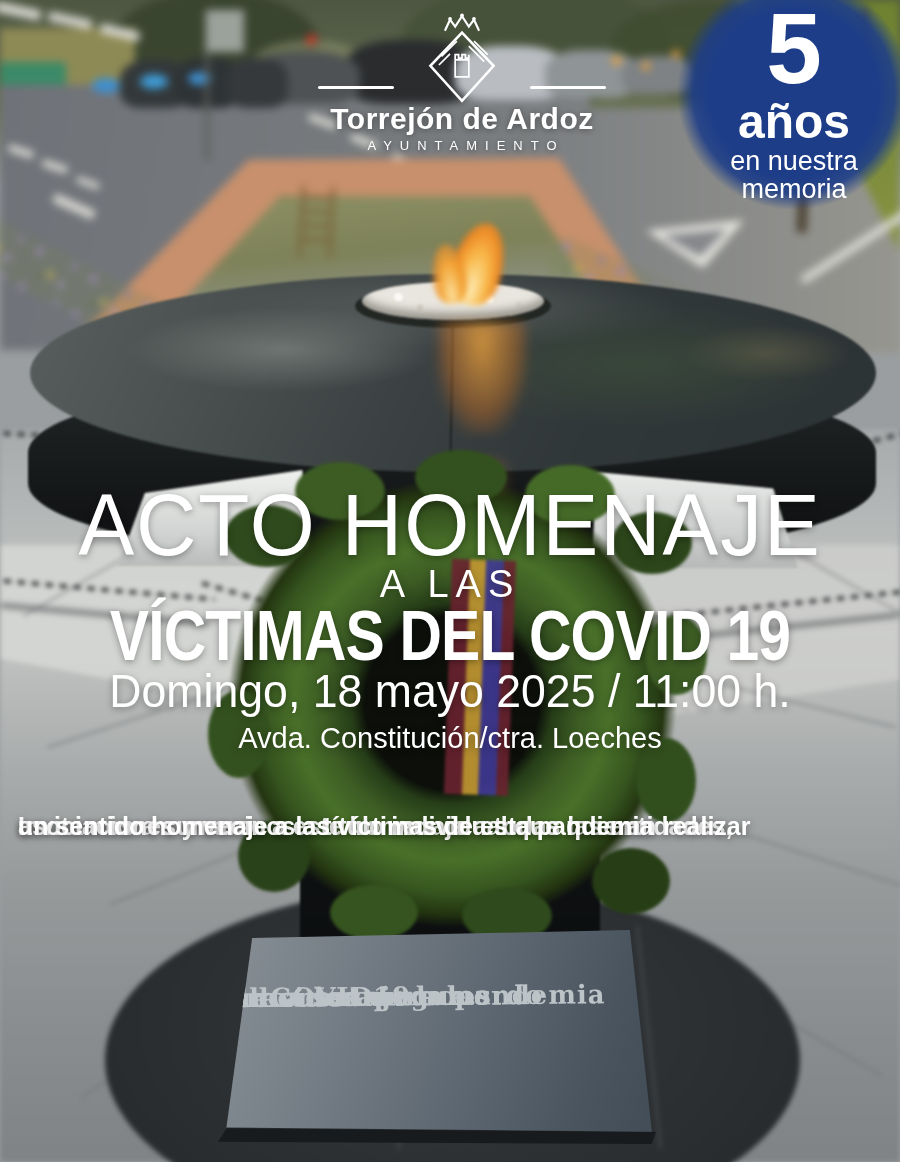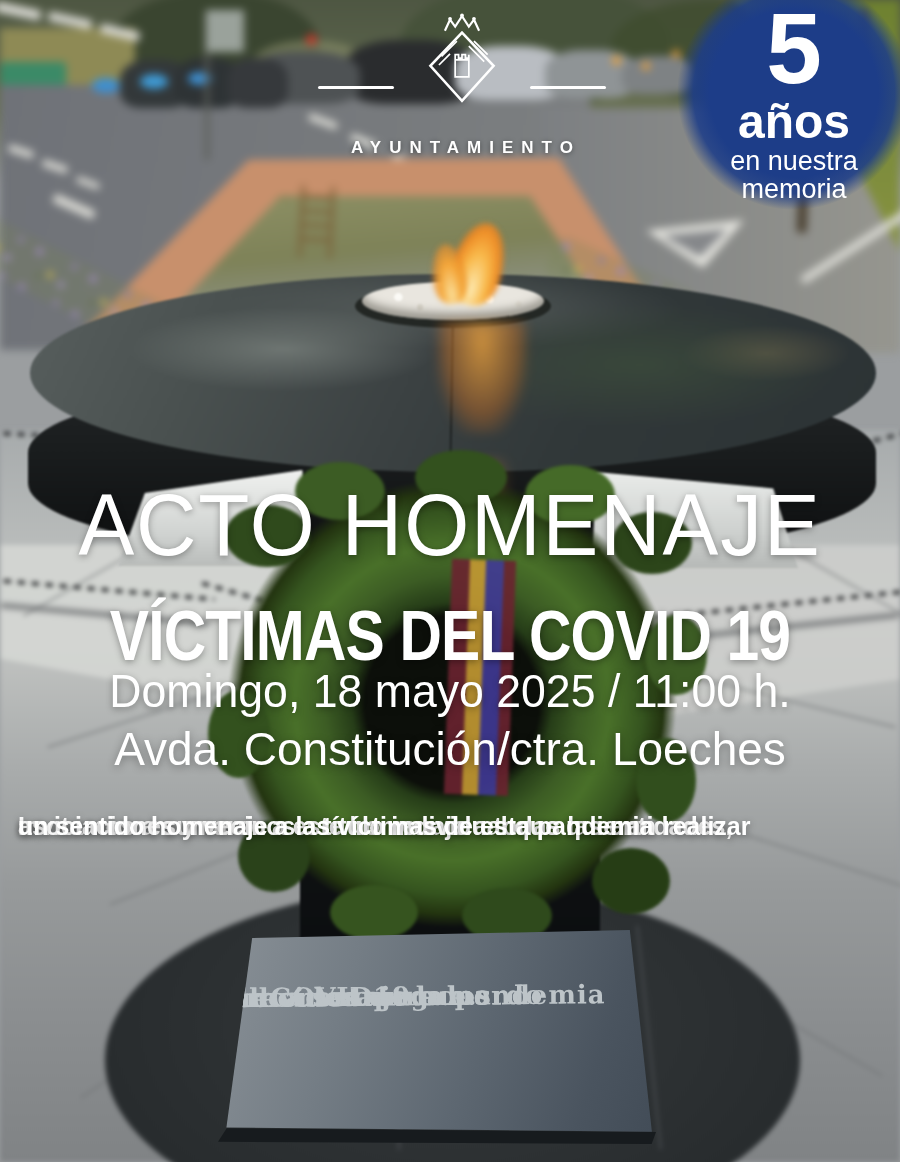--- a/index.html
+++ b/index.html
@@ -114,31 +114,31 @@
     font-family:"DejaVu Serif","Liberation Serif",serif;font-weight:bold;
     font-size:26px;line-height:29px;color:#bdc4c8;letter-spacing:1px;}
   .plaque-text div{position:static;}
   
   .overlay{left:0;top:0;width:900px;height:1162px;}
   .txt{left:0;width:900px;text-align:center;color:#fff;text-shadow:0 2px 8px rgba(0,0,0,.35);}
   .t-acto{top:474px;font-size:88px;font-weight:300;letter-spacing:2px;transform:scaleX(.95);}
   .t-alas{top:563px;font-size:38px;font-weight:300;letter-spacing:7px;}
   .t-victimas{top:596px;font-size:70px;font-weight:800;letter-spacing:-1px;transform:scaleX(.84);}
   .t-fecha{top:664px;font-size:46px;font-weight:300;transform:scaleX(.97);}
-  .t-avda{top:722px;font-size:46px;font-weight:300;}
+  .t-avda{top:722px;font-size:29px;font-weight:300;}
   .t-pebetero{top:760px;font-size:34px;font-weight:300;}
   .t-invita{top:810px;font-size:26px;font-weight:700;line-height:33px;transform:scaleX(.96);}
   .t-invita div{position:static;}
   
   .logo{left:300px;top:10px;width:324px;height:150px;color:#fff;}
   .crest{left:102px;top:2px;width:120px;height:94px;}
   .logo-line{top:76px;width:76px;height:2.5px;background:#fff;border-radius:2px;}
   .logo-title{left:0;top:92px;width:324px;text-align:center;font-size:30px;font-weight:700;
     letter-spacing:.5px;text-shadow:0 1px 6px rgba(0,0,0,.4);}
-  .logo-sub{left:0;top:128px;width:324px;text-align:center;font-size:17px;font-weight:700;
+  .logo-sub{left:0;top:128px;width:324px;text-align:center;font-size:13px;font-weight:400;
     letter-spacing:8px;text-indent:8px;text-shadow:0 1px 5px rgba(0,0,0,.4);}
   
   .badge{left:677px;top:-24px;width:234px;height:234px;border-radius:50%;
     background:radial-gradient(circle closest-side,#1d3d88 72%,rgba(29,61,136,.88) 86%,rgba(29,61,136,0) 100%);
     color:#fff;text-align:center;}
   .badge div{left:0;width:234px;text-align:center;}
   .b-num{top:22px;font-size:100px;font-weight:800;line-height:1;}
   .b-anos{top:122px;font-size:48px;font-weight:800;line-height:1;}
   .b-l2{top:172px;font-size:27px;font-weight:400;line-height:1;}
   .b-l3{top:200px;font-size:27px;font-weight:400;line-height:1;}
@@ -291,31 +291,33 @@
         <circle cx="46" cy="8" r="2.2" fill="#fff" stroke="none"></circle>
         <circle cx="60" cy="4" r="2.2" fill="#fff" stroke="none"></circle>
         <circle cx="74" cy="8" r="2.2" fill="#fff" stroke="none"></circle>
         <path d="M60 24 L97 63 L60 104 L23 63 Z" stroke-width="3"></path>
         <path d="M52 56 h16 v20 h-16 z M52 56 v-6 h4 v4 h4 v-4 h4 v4 h4 v-4 h-0 M68 50 v6" stroke-width="2"></path>
         <path d="M36 52 L54 34 M33 62 L46 49" stroke-width="2"></path>
         <path d="M68 40 L86 58 M74 34 L90 50" stroke-width="2"></path>
       </svg>
       <div class="logo-line" style="left:18px;"></div>
       <div class="logo-line" style="left:230px;"></div>
+      <div class="logo-title">Torrejón de Ardoz</div>
       <div class="logo-sub">AYUNTAMIENTO</div>
     </div>
 
     <div class="badge">
       <div class="b-num">5</div>
       <div class="b-anos">años</div>
       <div class="b-l2">en nuestra</div>
       <div class="b-l3">memoria</div>
     </div>
 
     <div class="txt t-acto">ACTO HOMENAJE</div>
+    <div class="txt t-alas">A LAS</div>
     <div class="txt t-victimas">VÍCTIMAS DEL COVID 19</div>
     <div class="txt t-fecha">Domingo, 18 mayo 2025 / 11:00 h.</div>
     <div class="txt t-avda">Avda. Constitución/ctra. Loeches</div>
     <div class="txt t-invita">
       <div>Invitamos a sumarse a este homenaje a todas las entidades,</div>
       <div>asociaciones y vecinos a título individual que quieran realizar</div>
       <div>un sentido homenaje a las víctimas de esta pandemia</div>
     </div>
   </div>
 

